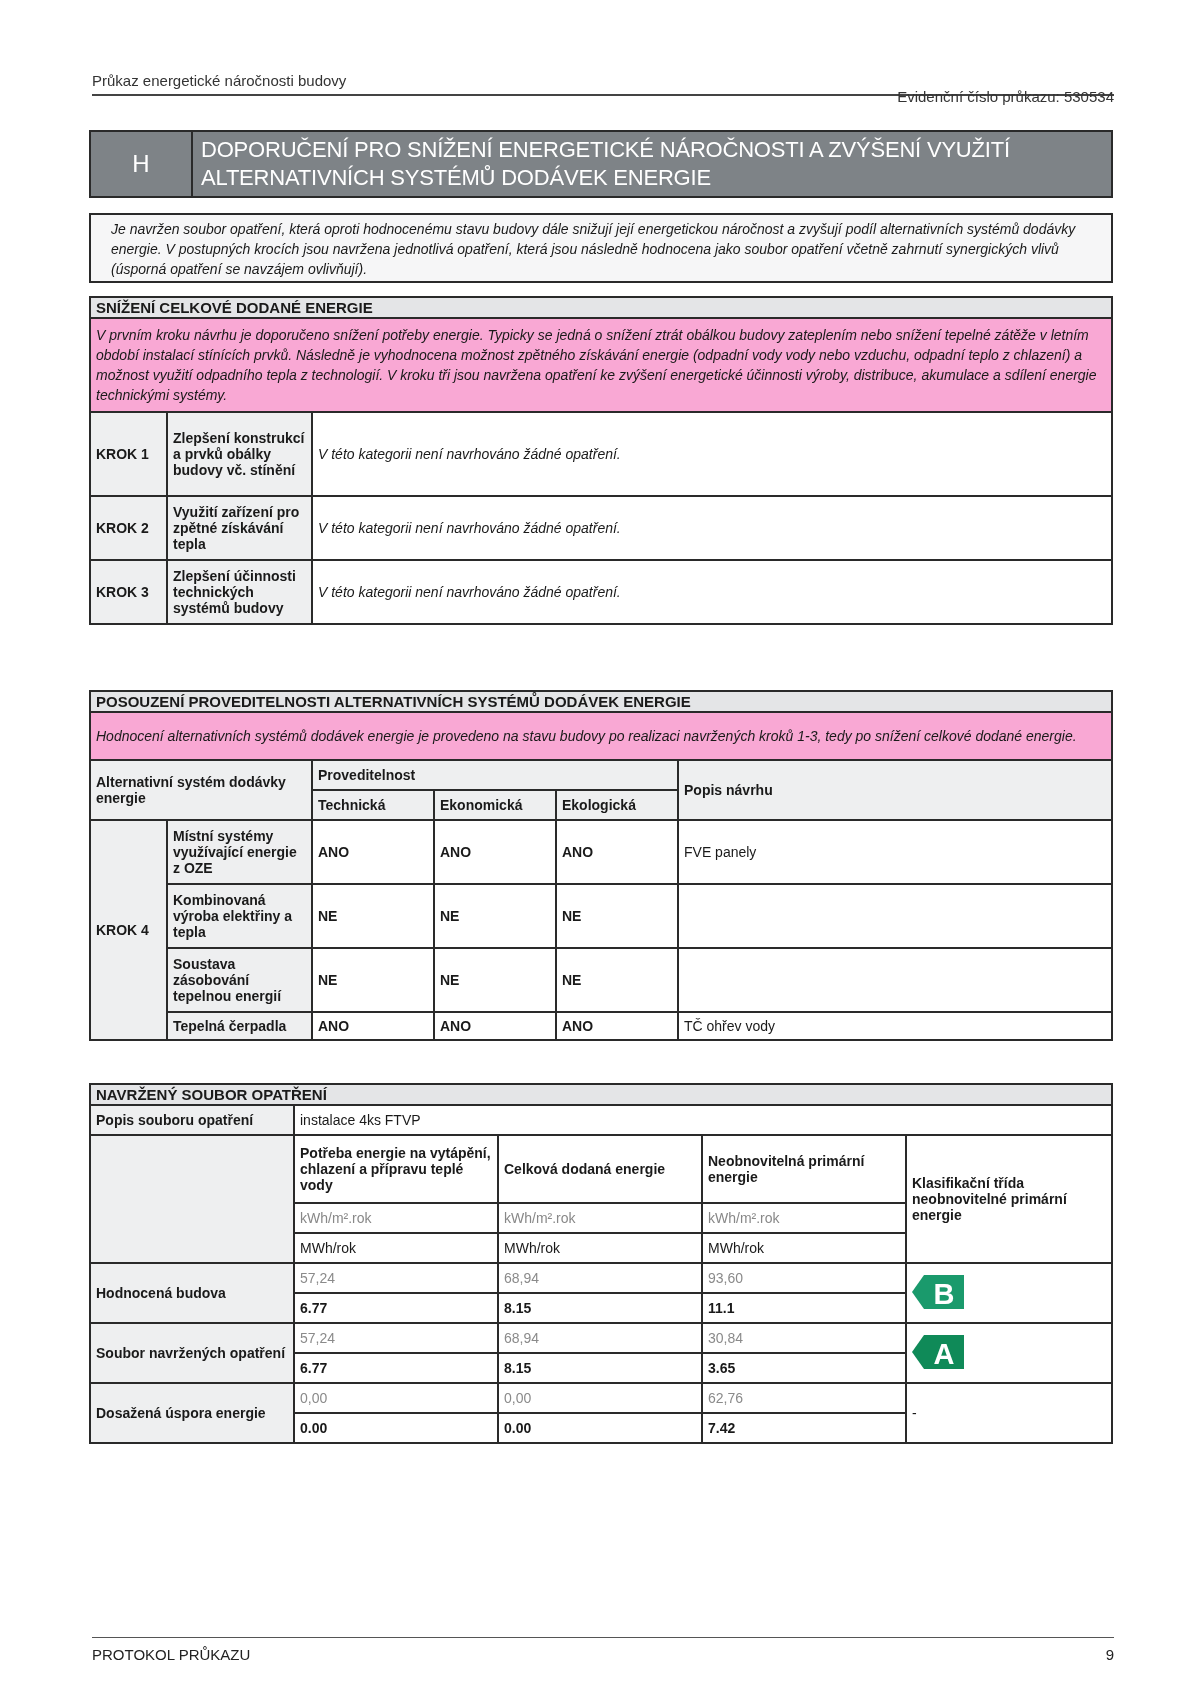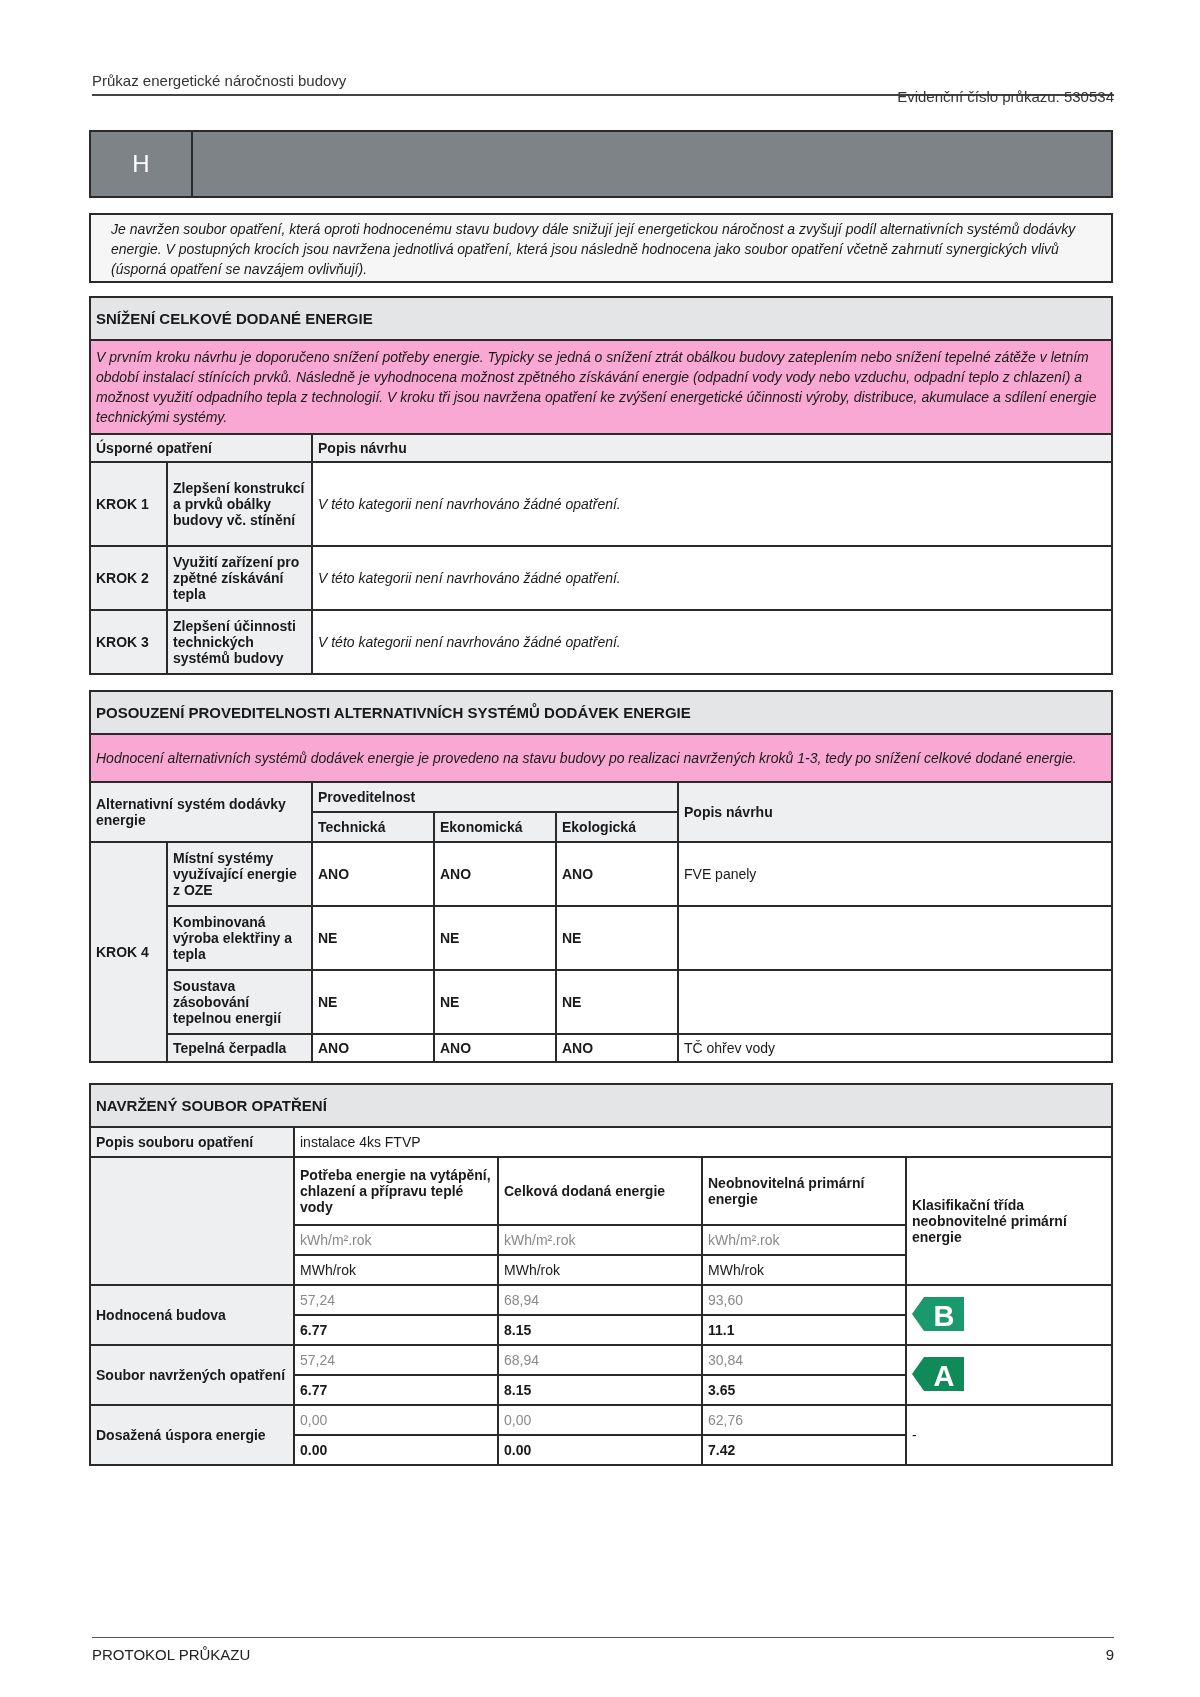--- a/index.html
+++ b/index.html
@@ -10,21 +10,21 @@
 
   .section-h { position: absolute; left: 89px; top: 130px; width: 1024px; height: 68px; background: #7e8387; border: 2px solid #2a2a2a; box-sizing: border-box; display: flex; }
   .section-h .letter { width: 100px; border-right: 2px solid #2a2a2a; color: #fff; font-size: 24px; display: flex; align-items: center; justify-content: center; }
   .section-h .title { flex: 1; color: #fff; font-size: 22px; line-height: 28px; padding: 4px 8px; letter-spacing: -0.2px; }
 
   .box { position: absolute; left: 89px; width: 1024px; border: 2px solid #2a2a2a; box-sizing: border-box; background: #f4f4f5; }
   .intro { top: 213px; height: 70px; padding: 4px 20px; font-style: italic; font-size: 14px; line-height: 20px; background: #f6f6f7; }
 
   table { border-collapse: collapse; width: 100%; font-size: 14px; }
   td, th { border: 2px solid #2a2a2a; padding: 2px 5px; vertical-align: middle; }
-  .hdr { background: #e4e5e7; font-weight: bold; font-size: 15px; text-align: left; padding: 12px 5px; }
+  .hdr { background: #e4e5e7; font-weight: bold; font-size: 15px; text-align: left; padding: 1px 5px; }
   .desc { background: #f9a8d4; font-style: italic; font-weight: normal; font-size: 14px; line-height: 20px; text-align: left; }
   .bold { font-weight: bold; }
   .shade { background: #eeeff0; }
   .center { text-align: left; }
   .white { background: #fff; border-radius: 9px; }
   .ital { font-style: italic; }
   .unit { color: #888; font-weight: normal; }
   .val-light { color: #8a8a8a; font-weight: normal; }
 
   .t1 { position: absolute; left: 89px; top: 296px; width: 1024px; }
@@ -41,42 +41,39 @@
 </head>
 <body>
 
 <div class="page-header">
   <span class="left">Průkaz energetické náročnosti budovy</span>
   <span class="right">Evidenční číslo průkazu: 530534</span>
 </div>
 
 <div class="section-h">
   <div class="letter">H</div>
+  <div class="title">DOPORUČENÍ PRO SNÍŽENÍ ENERGETICKÉ NÁROČNOSTI A ZVÝŠENÍ VYUŽITÍ ALTERNATIVNÍCH SYSTÉMŮ DODÁVEK ENERGIE</div>
 </div>
 
 <div class="box intro">Je navržen soubor opatření, která oproti hodnocenému stavu budovy dále snižují její energetickou náročnost a zvyšují podíl alternativních systémů dodávky energie. V postupných krocích jsou navržena jednotlivá opatření, která jsou následně hodnocena jako soubor opatření včetně zahrnutí synergických vlivů (úsporná opatření se navzájem ovlivňují).</div>
 
 <div class="t1">
 <table>
   <colgroup>
         <col style="width:77px">
         <col style="width:145px">
         <col>
       </colgroup>
   <tbody>
         <tr>
           <th colspan="3" class="hdr">SNÍŽENÍ CELKOVÉ DODANÉ ENERGIE</th>
         </tr>
   <tr>
           <td colspan="3" class="desc" style="height:88px">V prvním kroku návrhu je doporučeno snížení potřeby energie. Typicky se jedná o snížení ztrát obálkou budovy zateplením nebo snížení tepelné zátěže v letním období instalací stínících prvků. Následně je vyhodnocena možnost zpětného získávání energie (odpadní vody vody nebo vzduchu, odpadní teplo z chlazení) a možnost využití odpadního tepla z technologií. V kroku tři jsou navržena opatření ke zvýšení energetické účinnosti výroby, distribuce, akumulace a sdílení energie technickými systémy.</td>
         </tr>
-  <tr class="shade">
-    <td colspan="2" class="bold" style="height:22px">Úsporné opatření</td>
-    <td class="bold">Popis návrhu</td>
-  </tr>
   <tr>
     <td class="bold shade center">KROK 1</td>
     <td class="bold shade" style="height:78px">Zlepšení konstrukcí a prvků obálky budovy vč. stínění</td>
     <td class="ital white">V této kategorii není navrhováno žádné opatření.</td>
   </tr>
   <tr>
     <td class="bold shade center">KROK 2</td>
     <td class="bold shade" style="height:58px">Využití zařízení pro zpětné získávání tepla</td>
     <td class="ital white">V této kategorii není navrhováno žádné opatření.</td>
   </tr>

